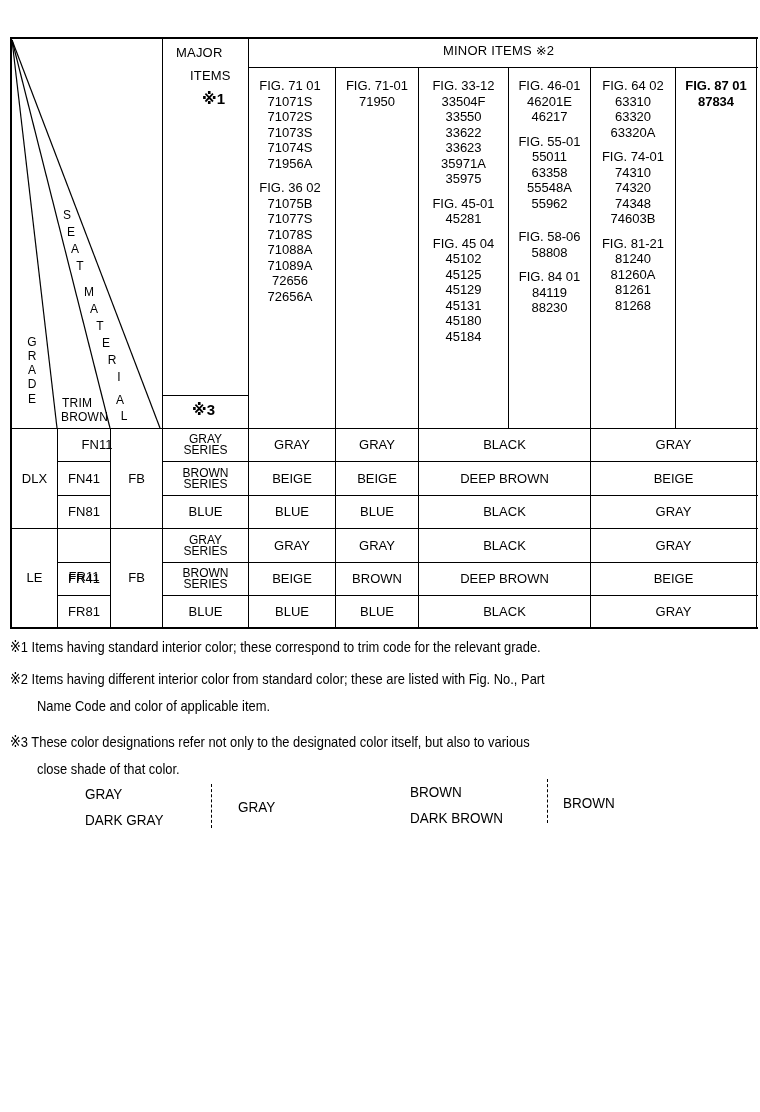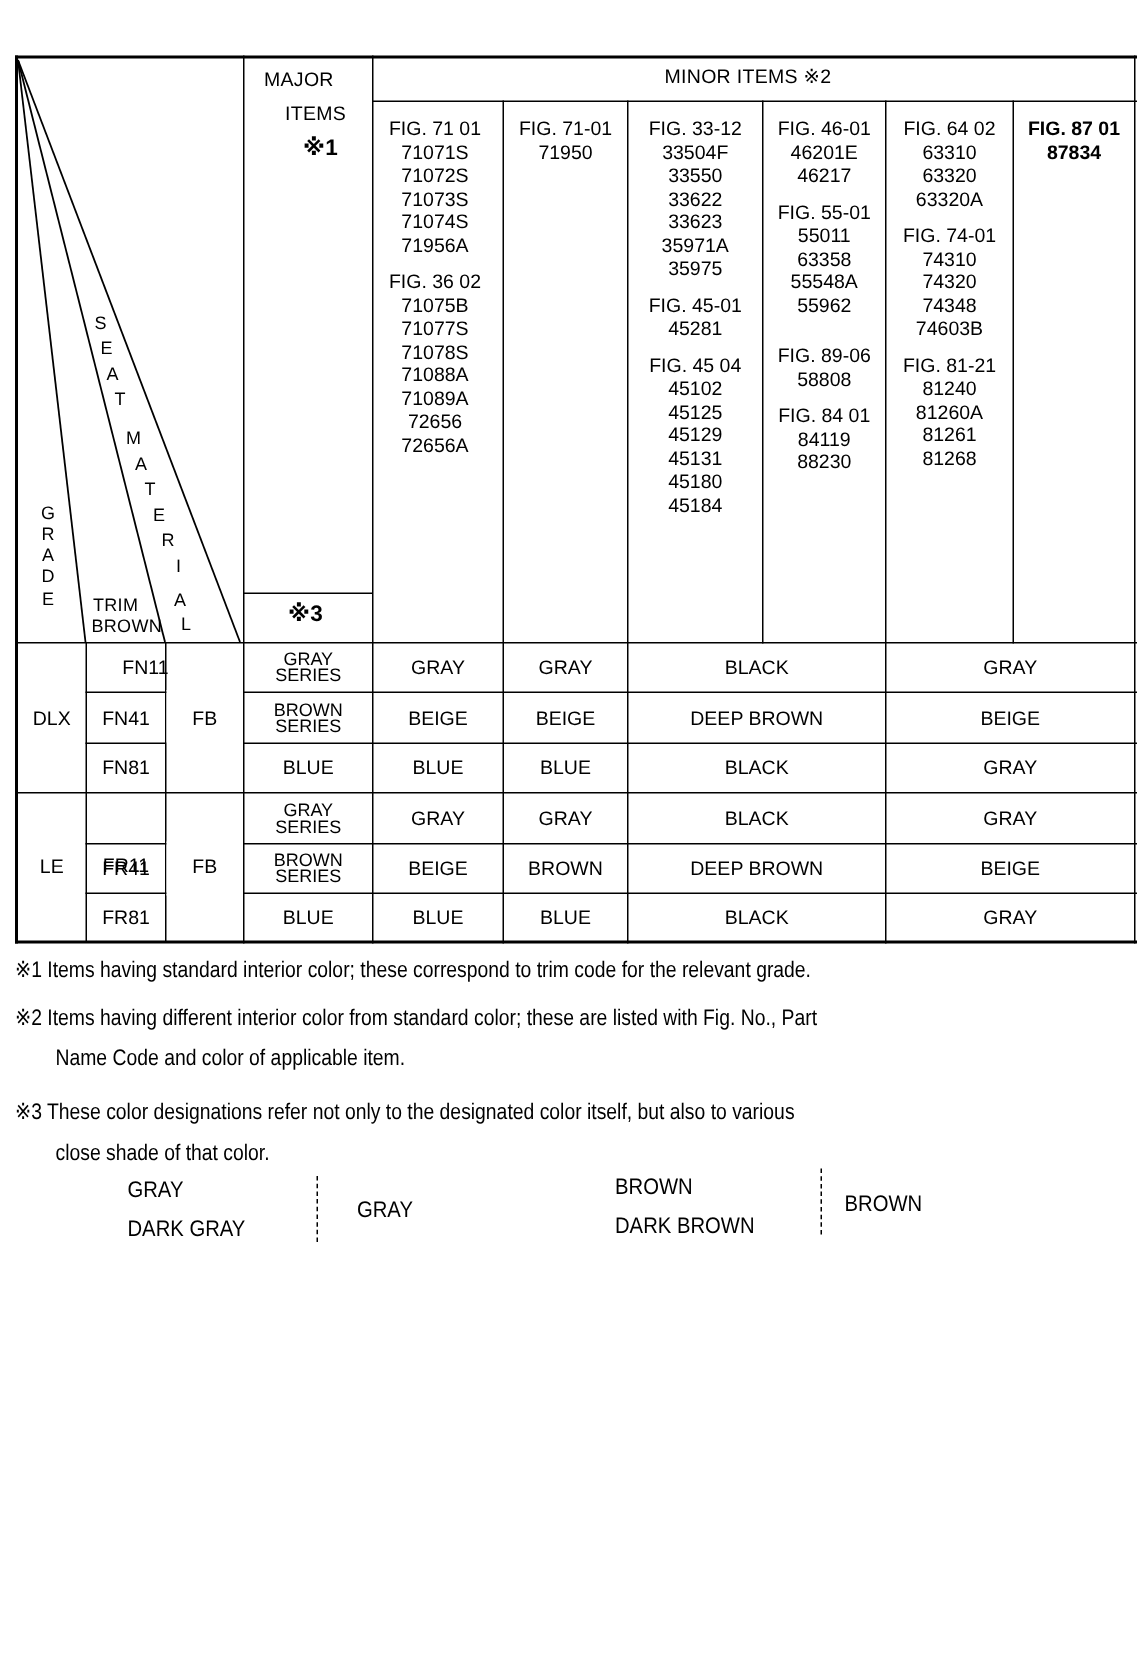--- a/index.html
+++ b/index.html
@@ -139,21 +139,21 @@
     <div>FIG. 46-01</div>
     <div>46201E</div>
     <div>46217</div>
     <div class="gap"></div>
     <div>FIG. 55-01</div>
     <div>55011</div>
     <div>63358</div>
     <div>55548A</div>
     <div>55962</div>
     <div class="gap" style="height:18px;"></div>
-    <div>FIG. 89-06</div>
+    <div>FIG. 58-06</div>
     <div>58808</div>
     <div class="gap"></div>
     <div>FIG. 84 01</div>
     <div>84119</div>
     <div>88230</div>
   </div>
 
   <div class="partcol" style="left:591px;top:78px;width:84px;">
     <div>FIG. 64 02</div>
     <div>63310</div>

